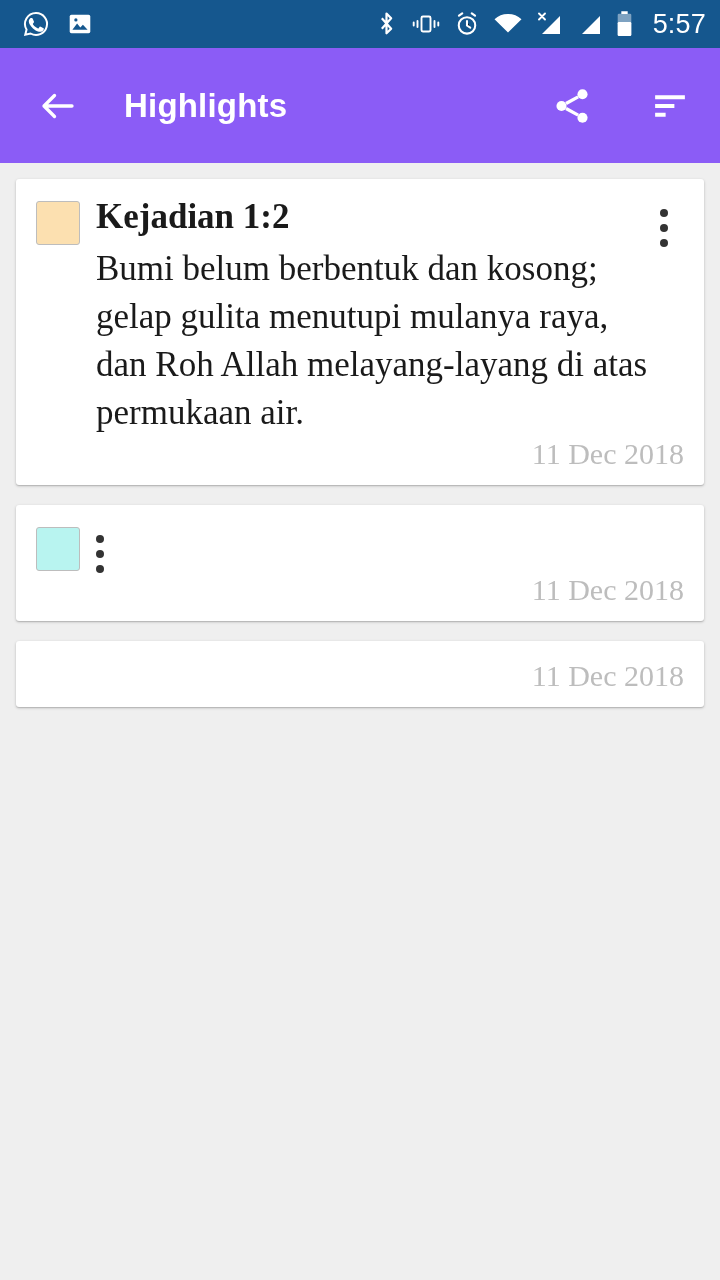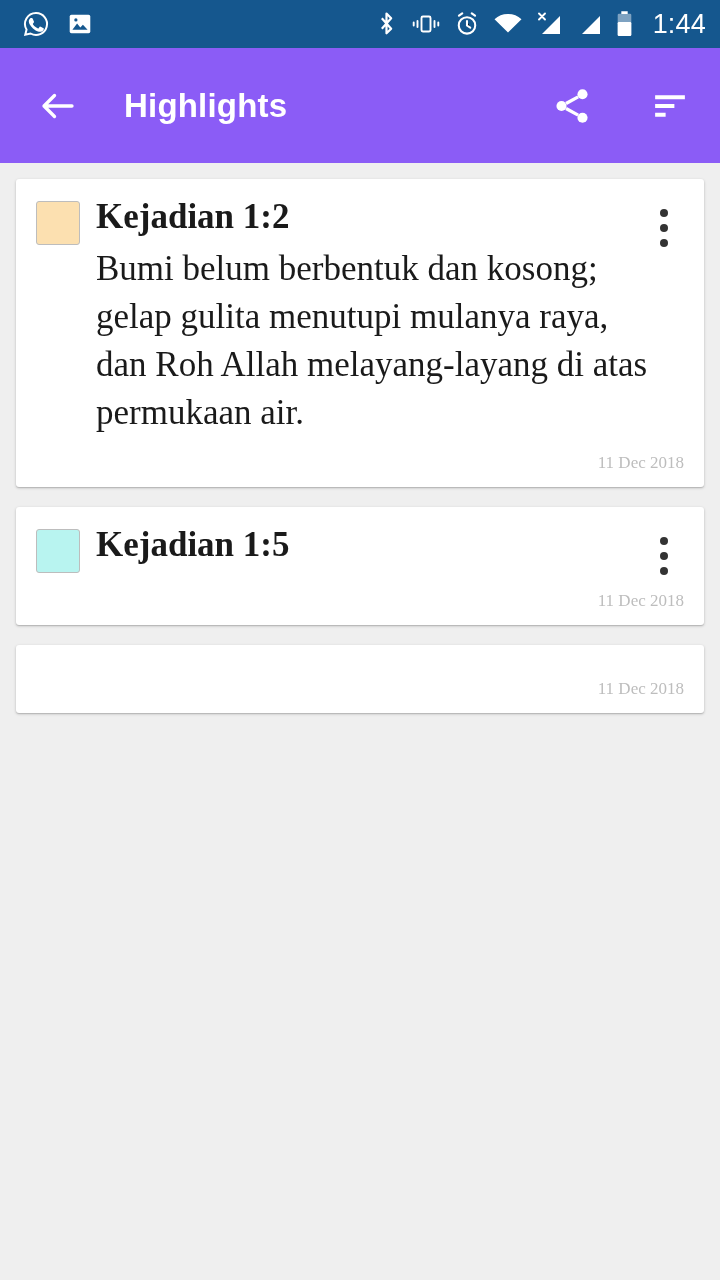--- a/index.html
+++ b/index.html
@@ -78,22 +78,22 @@
   .verse{
     font-family:"Liberation Serif", serif;
     font-size:35px; color:#1A1A1A;
     line-height:1.37;
     margin-left:60px;
     margin-top:-2px;
     padding-right:32px;
   }
   .date{
     font-family:"Liberation Serif", serif;
-    font-size:17px; color:#BDBDBD;
-    text-align:right; margin-top:16px;
+    font-size:30px; color:#BDBDBD;
+    text-align:right; margin-top:0;
   }
 </style>
 </head>
 <body style="background: rgb(239, 239, 239);">
 
 <div class="status-bar" style="background: rgb(21, 87, 142);">
   <div class="status-left">
     <span class="sb-icon">
       <svg width="28" height="28" viewBox="0 0 24 24">
         <path fill="none" stroke="#fff" stroke-width="1.7" d="M12 2.6A9.4 9.4 0 0 0 3.9 16.8L2.8 21.2l4.55-1.07A9.4 9.4 0 1 0 12 2.6Z"></path>
@@ -144,21 +144,21 @@
         <path fill="#fff" d="M24 5v18H6Z"></path>
       </svg>
     </span>
     <span class="sb-icon">
       <svg width="17" height="28" viewBox="0 0 16 26">
         <rect x="5" y="1" width="6" height="2.6" fill="#fff"></rect>
         <rect x="1.6" y="3.4" width="12.8" height="21" rx="1.2" fill="#fff" opacity=".45"></rect>
         <rect x="1.6" y="11" width="12.8" height="13.4" rx="1.2" fill="#fff"></rect>
       </svg>
     </span>
-    <span class="clock">1:44</span>
+    <span class="clock">5:57</span>
   </div>
 </div>
 
 <div class="app-bar" style="background: #8b5cf6;">
   <div class="ab-btn">
     <svg width="42" height="42" viewBox="0 0 24 24">
       <path fill="none" stroke="#fff" stroke-width="1.9" stroke-linecap="round" stroke-linejoin="round" d="M20 12H4M10 6 4 12l6 6"></path>
     </svg>
   </div>
   <div class="app-title">Highlights</div>
@@ -192,21 +192,20 @@
           <i></i>
         </span>
     </div>
     <div class="verse">Bumi belum berbentuk dan kosong; gelap gulita menutupi mulanya raya, dan Roh Allah melayang-layang di atas permukaan air.</div>
     <div class="date">11 Dec 2018</div>
   </div>
 
   <div class="card">
     <div class="card-head">
       <span class="swatch" style="background:#B8F4F0;"></span>
-      <span class="ref">Kejadian 1:5</span>
       <span class="dots">
           <i></i>
           <i></i>
           <i></i>
         </span>
     </div>
     <div class="date">11 Dec 2018</div>
   </div>
 
   <div class="card">

